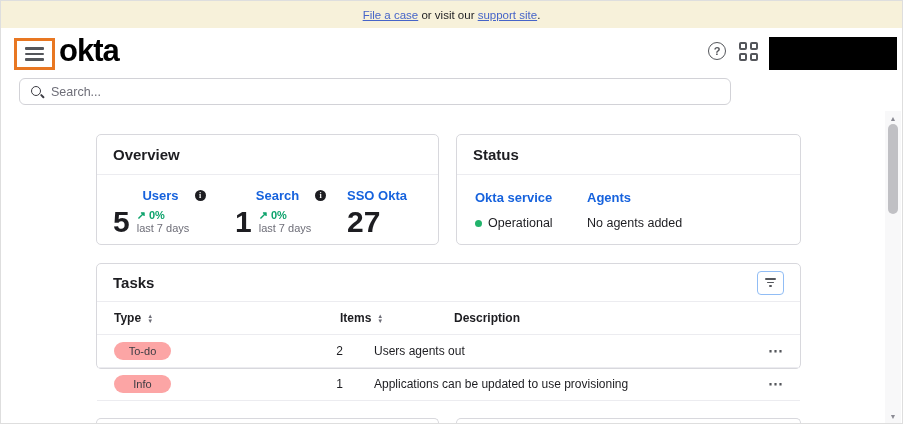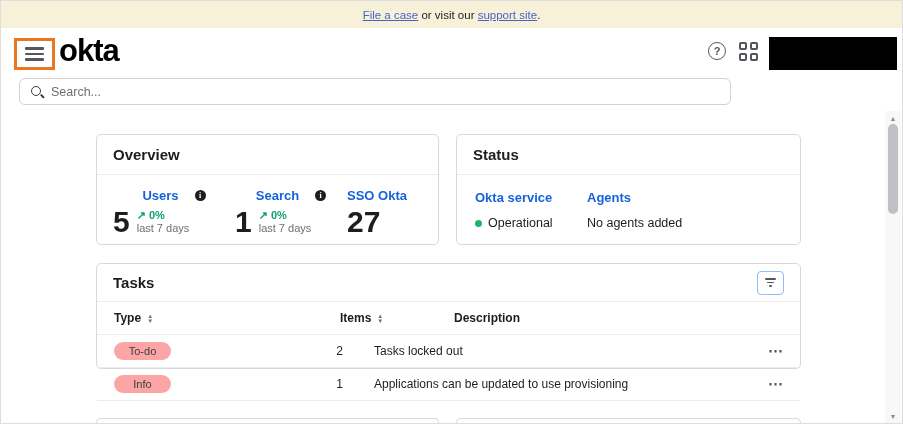--- a/index.html
+++ b/index.html
@@ -195,21 +195,21 @@
       <div class="th-sort"><span>Items</span><span class="sort">
             <span>▲</span>
             <span>▼</span>
           </span></div>
       <div class="desc-cell">Description</div>
       <div></div>
     </div>
     <div class="tgrid table-row">
       <div><span class="badge">To-do</span></div>
       <div class="items-cell">2</div>
-      <div class="desc-cell">Tasks locked out</div>
+      <div class="desc-cell">Users agents out</div>
       <div class="row-menu">⋯</div>
     </div>
     <div class="tgrid table-row">
       <div><span class="badge">Info</span></div>
       <div class="items-cell">1</div>
       <div class="desc-cell">Applications can be updated to use provisioning</div>
       <div class="row-menu">⋯</div>
     </div>
   </div>
 

